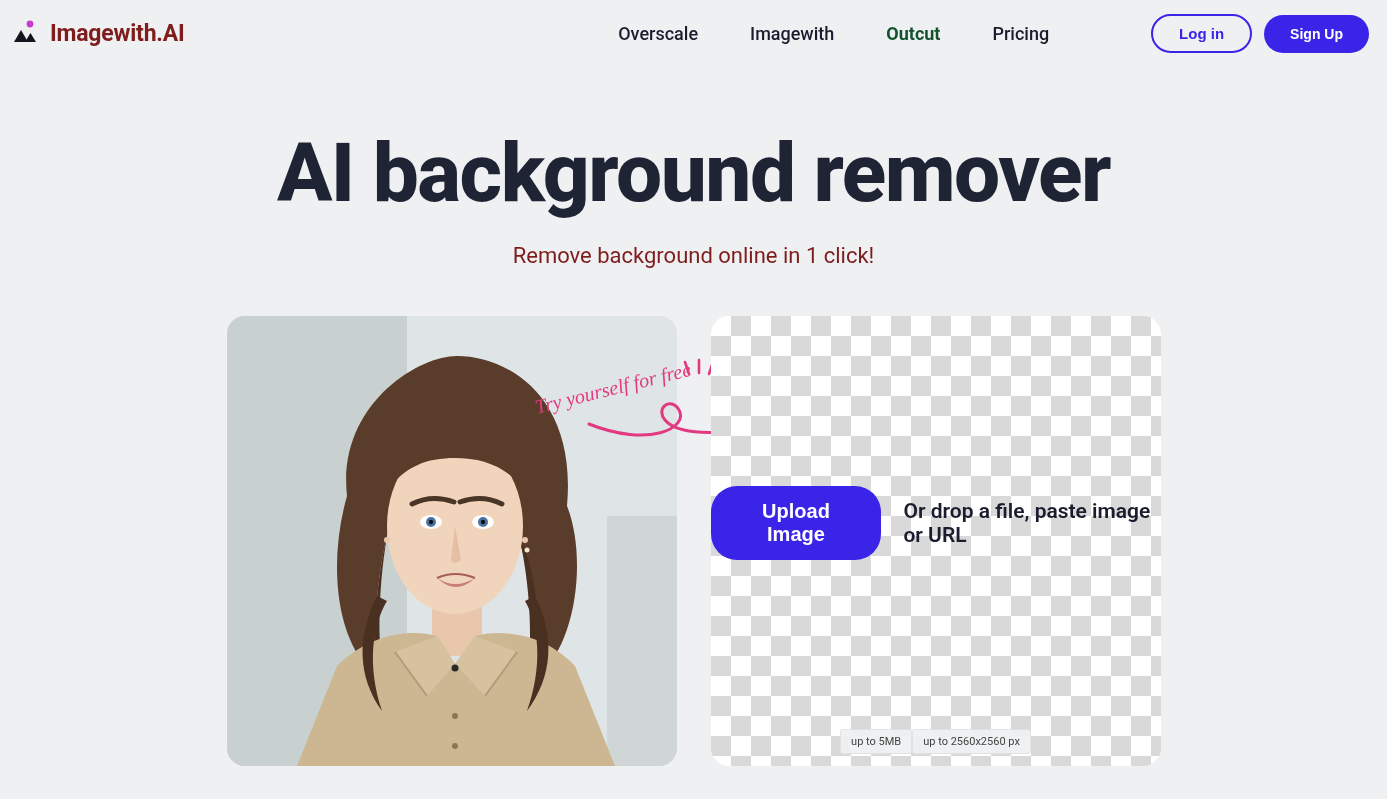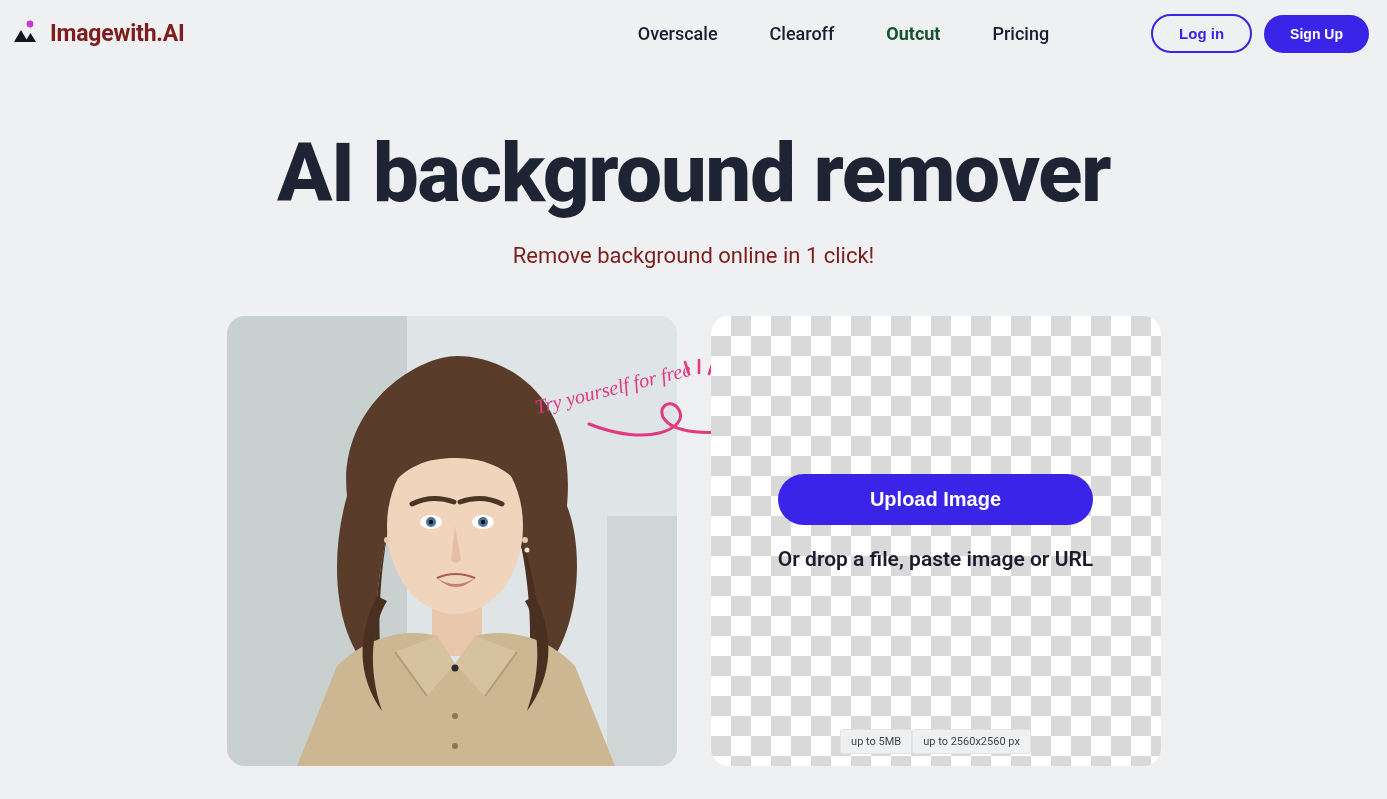--- a/index.html
+++ b/index.html
@@ -112,21 +112,22 @@
       linear-gradient(45deg,#d9d9d9 25%,transparent 25%,transparent 75%,#d9d9d9 75%,#d9d9d9);
     background-size: 40px 40px;
     background-position: 0 0, 20px 20px;
     display: flex;
     flex-direction: column;
     align-items: center;
   }
   .panel-right .center {
     flex: 1;
     display: flex;
-    flex-direction: column;
+    flex-direction: row;
+    align-items: center;
     justify-content: center;
     gap: 22px;
   }
   .btn-upload {
     background: #3a24e8;
     color: #fff;
     border: none;
     font-size: 20px;
     font-weight: 700;
     padding: 14px 32px;
@@ -169,21 +170,21 @@
         <circle cx="20" cy="5" r="3.4" fill="#c63bd2"></circle>
         <path d="M4 23 L11 11 L18 23 Z" fill="#14161f"></path>
         <path d="M15 23 L20.5 14 L26 23 Z" fill="#14161f"></path>
       </svg>
     </span>
     <span class="brand">Imagewith.AI</span>
   </div>
 
   <nav class="nav">
     <a>Overscale</a>
-    <a>Clearoff</a>
+    <a>Imagewith</a>
     <a class="active">Outcut</a>
     <a>Pricing</a>
 
     <div class="auth">
       <button class="btn-login">Log in</button>
       <button class="btn-signup">Sign Up</button>
     </div>
   </nav>
 </header>
 

